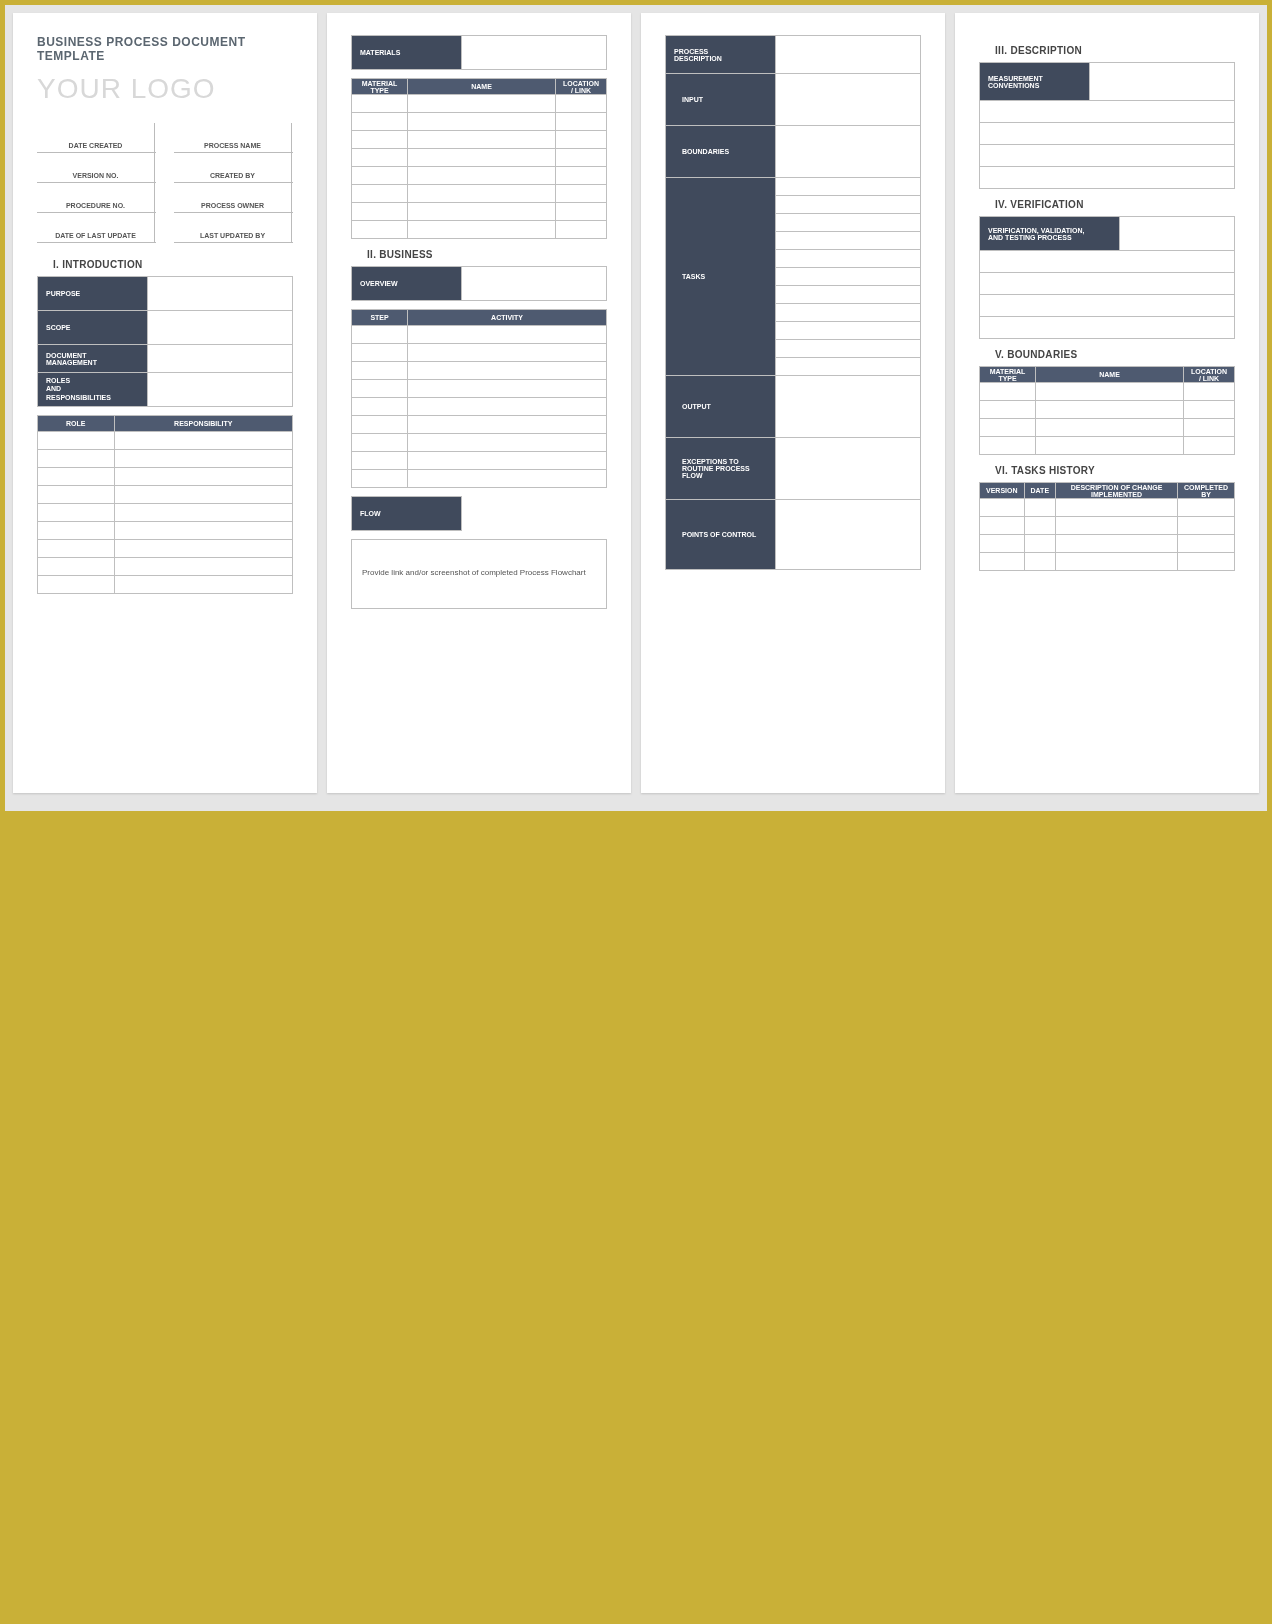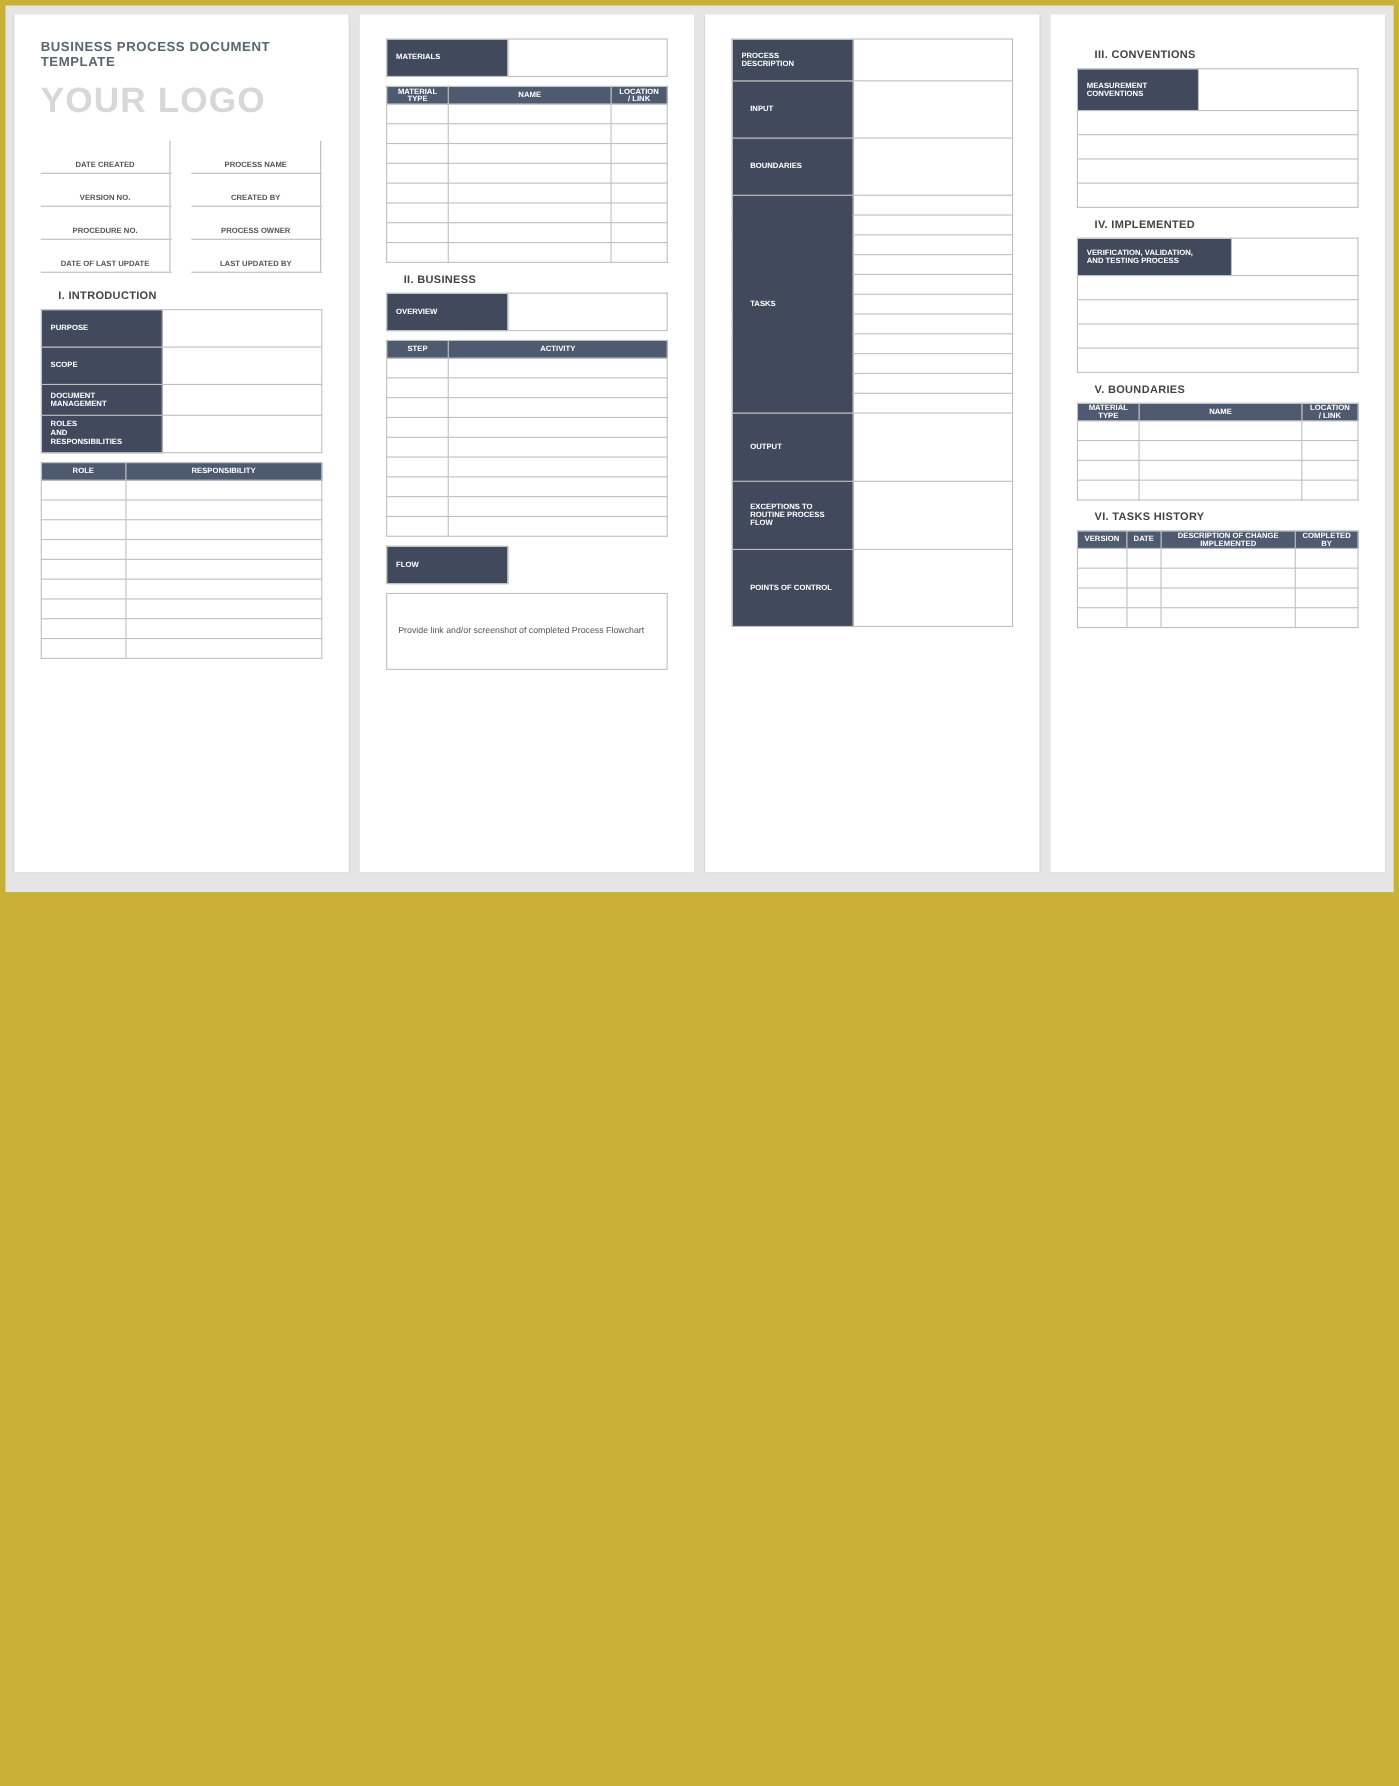--- a/index.html
+++ b/index.html
@@ -27,22 +27,22 @@
     position: relative;
   }
   .doc-title {
     font-size: 12px;
     font-weight: bold;
     letter-spacing: 0.5px;
     color: #5b6670;
     margin-bottom: 10px;
   }
   .logo {
-    font-size: 32px;
-    font-weight: bold;
+    font-size: 28px;
+    font-weight: normal;
     color: #d8d8d8;
     letter-spacing: 1px;
     margin-bottom: 18px;
   }
   .meta-grid {
     display: grid;
     grid-template-columns: 1fr 1fr;
     column-gap: 18px;
     row-gap: 0;
     margin-bottom: 16px;
@@ -401,21 +401,21 @@
           </tr>
       <tr>
             <td class="tall-dark label-col" style="height:70px; padding-left:16px;">POINTS OF CONTROL</td>
             <td></td>
           </tr>
     </tbody>
       </table>
   </div>
 
   <div class="page">
-    <div class="section-heading">III. CONVENTIONS</div>
+    <div class="section-heading">III. DESCRIPTION</div>
     <table>
       <tbody>
           <tr>
             <td class="dark-cell label-col" style="height:38px; white-space:pre-line;">MEASUREMENT
 CONVENTIONS</td>
             <td></td>
           </tr>
       <tr class="empty-row">
             <td colspan="2" style="height:22px;"></td>
           </tr>
@@ -424,21 +424,21 @@
           </tr>
       <tr class="empty-row">
             <td colspan="2" style="height:22px;"></td>
           </tr>
       <tr class="empty-row">
             <td colspan="2" style="height:22px;"></td>
           </tr>
     </tbody>
       </table>
 
-    <div class="section-heading">IV. IMPLEMENTED</div>
+    <div class="section-heading">IV. VERIFICATION</div>
     <table>
       <tbody>
           <tr>
             <td class="dark-cell" style="height:34px; width:140px; white-space:pre-line;">VERIFICATION, VALIDATION,
 AND TESTING PROCESS</td>
             <td></td>
           </tr>
       <tr class="empty-row">
             <td colspan="2" style="height:22px;"></td>
           </tr>

